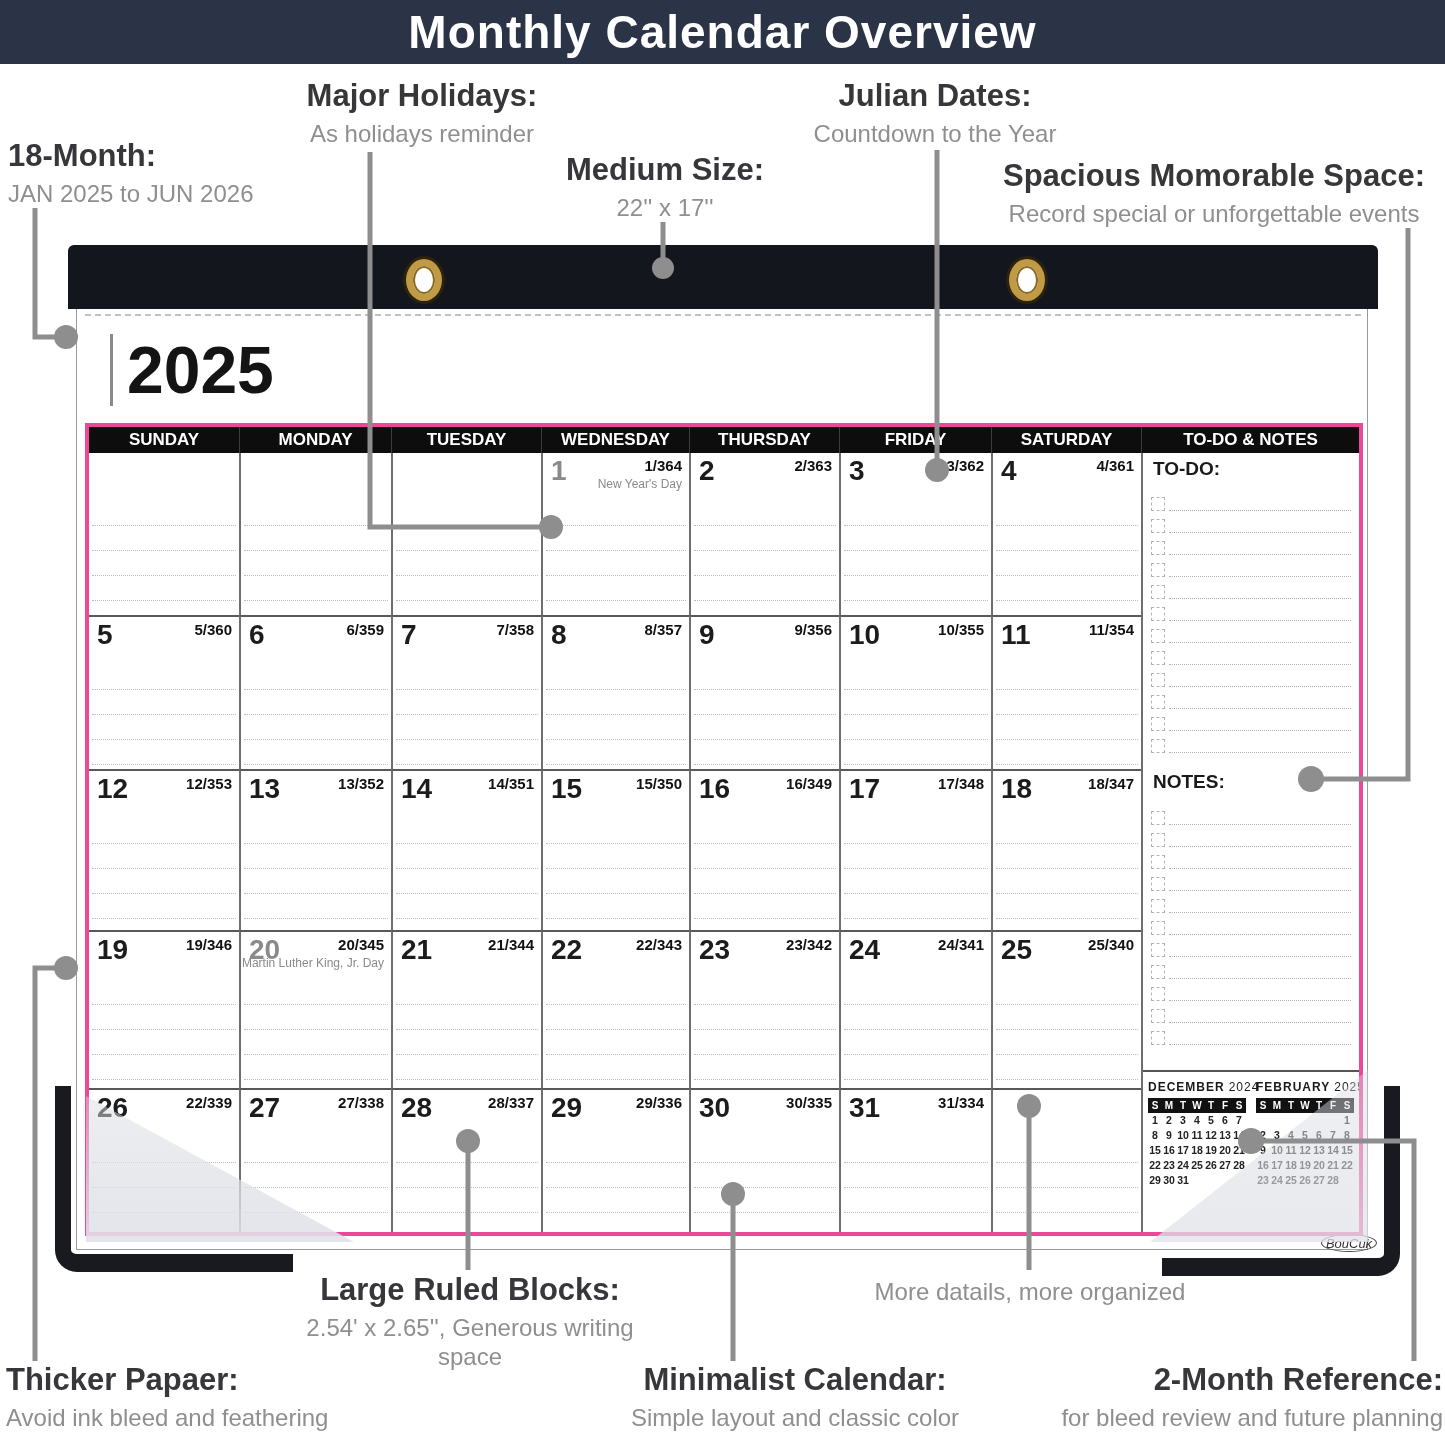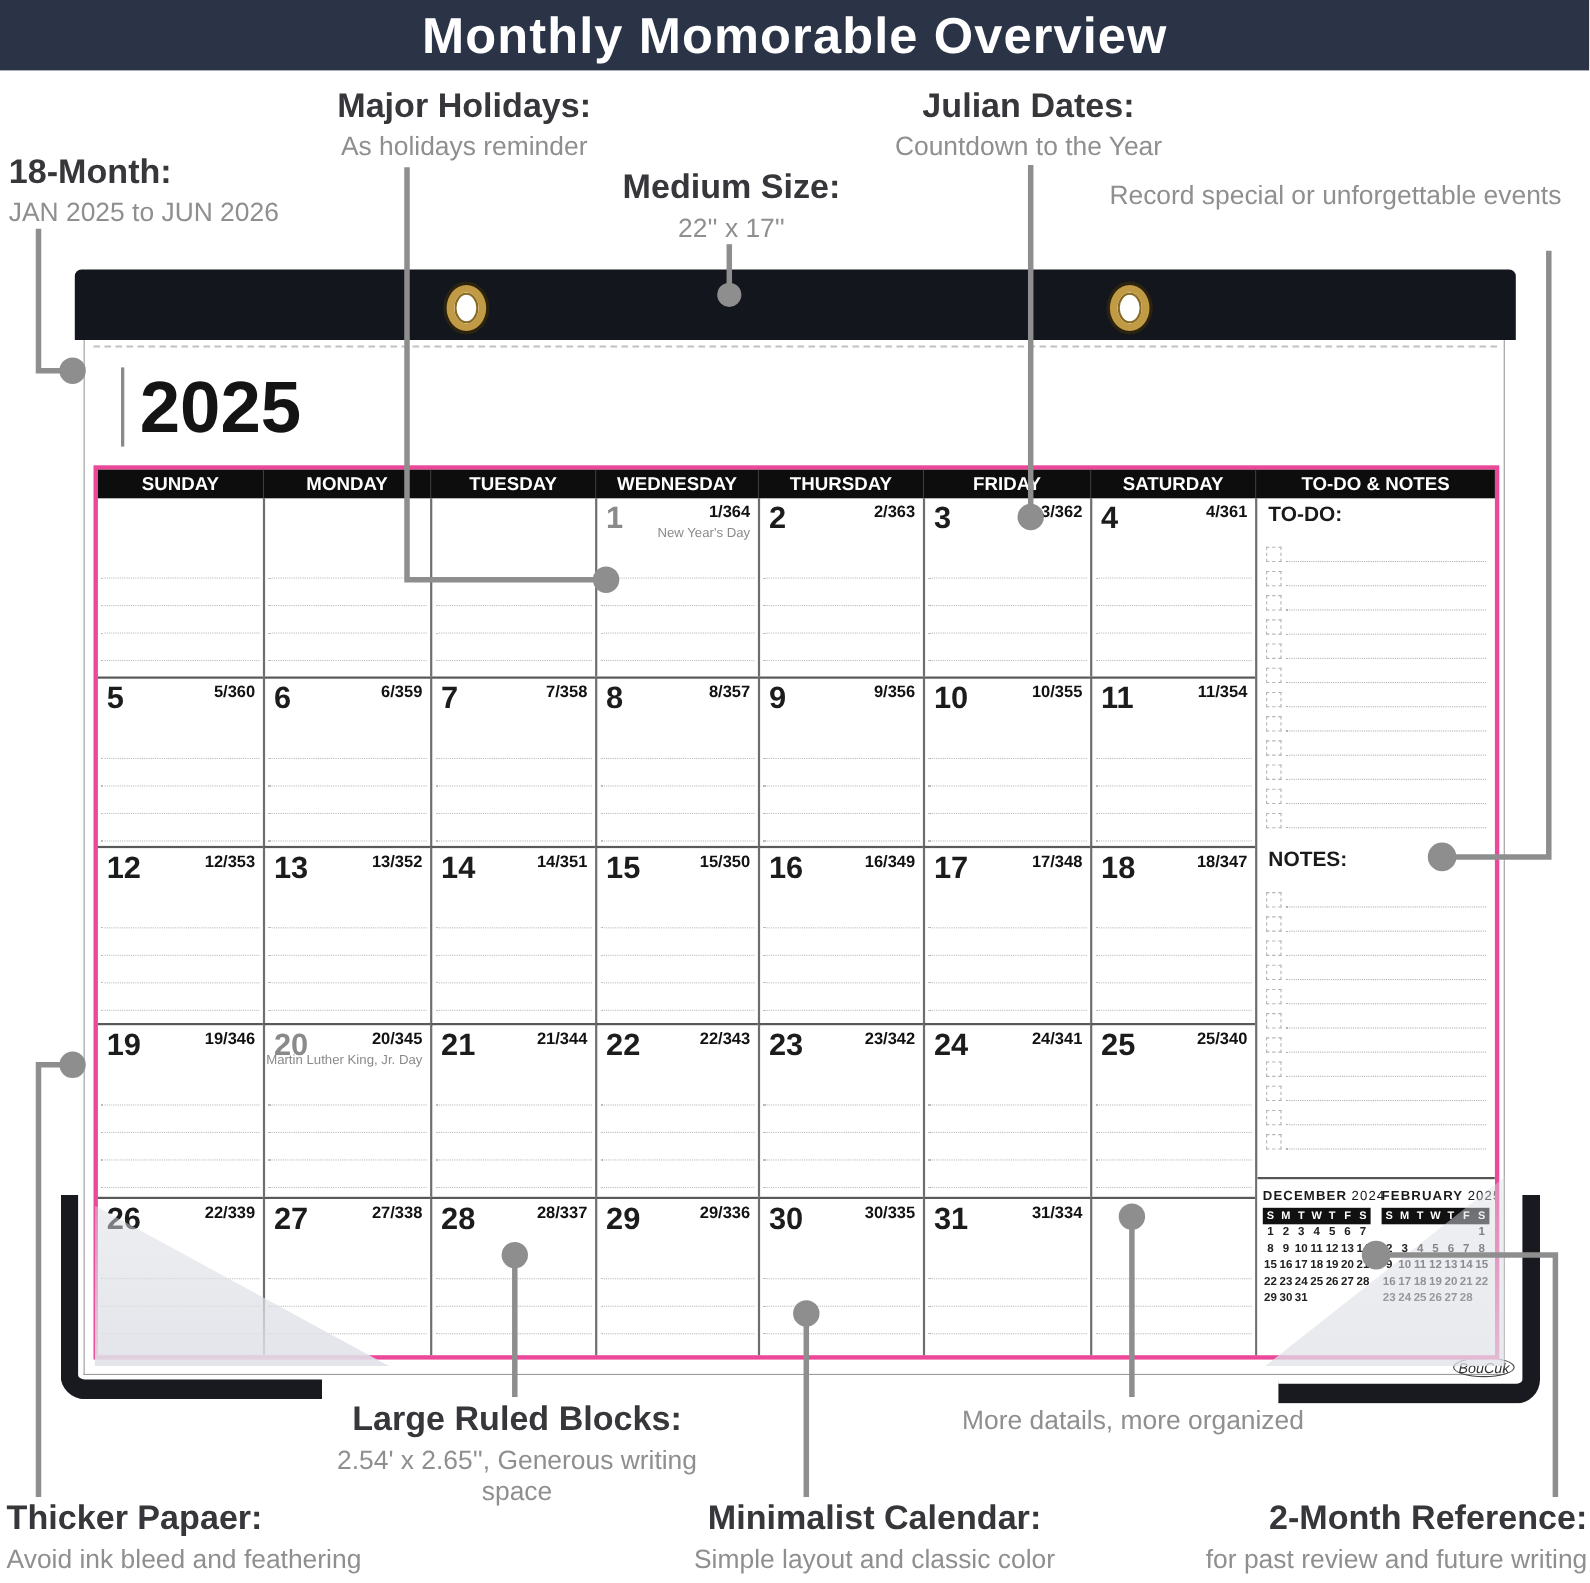--- a/index.html
+++ b/index.html
@@ -107,60 +107,61 @@
              border-left:16px solid #181a20;border-bottom:18px solid #181a20;border-bottom-left-radius:22px;box-sizing:border-box;}
   .corner-right{position:absolute;left:1162px;top:1086px;width:238px;height:190px;z-index:21;
              border-right:16px solid #181a20;border-bottom:18px solid #181a20;border-bottom-right-radius:22px;box-sizing:border-box;}
 </style>
 </head>
 <body>
 
 <div id="stage">
 
   <div class="banner">
-    <span>Monthly Momorable Overview</span>
+    <span>Monthly Calendar Overview</span>
   </div>
 
   <div class="ann center" id="ann-julian">
     <div class="t">Julian Dates:</div>
     <div class="s">Countdown to the Year</div>
   </div>
   <div class="ann center" id="ann-major">
     <div class="t">Major Holidays:</div>
     <div class="s">As holidays reminder</div>
   </div>
   <div class="ann leftal" id="ann-18month">
     <div class="t">18-Month:</div>
     <div class="s">JAN 2025 to JUN 2026</div>
   </div>
   <div class="ann center" id="ann-medium">
     <div class="t">Medium Size:</div>
     <div class="s">22'' x 17''</div>
   </div>
   <div class="ann center" id="ann-spacious">
+    <div class="t">Spacious Momorable Space:</div>
     <div class="s">Record special or unforgettable events</div>
   </div>
   <div class="ann center" id="ann-large">
     <div class="t">Large Ruled Blocks:</div>
     <div class="s">2.54' x 2.65'', Generous writing space</div>
   </div>
   <div class="ann center" id="ann-ample">
     <div class="s">More datails, more organized</div>
   </div>
   <div class="ann center" id="ann-minimalist">
     <div class="t">Minimalist Calendar:</div>
     <div class="s">Simple layout and classic color</div>
   </div>
   <div class="ann leftal" id="ann-thicker">
     <div class="t">Thicker Papaer:</div>
     <div class="s">Avoid ink bleed and feathering</div>
   </div>
   <div class="ann rightal" id="ann-2month">
     <div class="t">2-Month Reference:</div>
-    <div class="s">for past review and future writing</div>
+    <div class="s">for bleed review and future planning</div>
   </div>
 
   <div class="strap">
     <div class="grommet" id="grommet-left"></div>
     <div class="grommet" id="grommet-right"></div>
   </div>
 
   <div class="sheet">
     <div class="perforation"></div>
 

